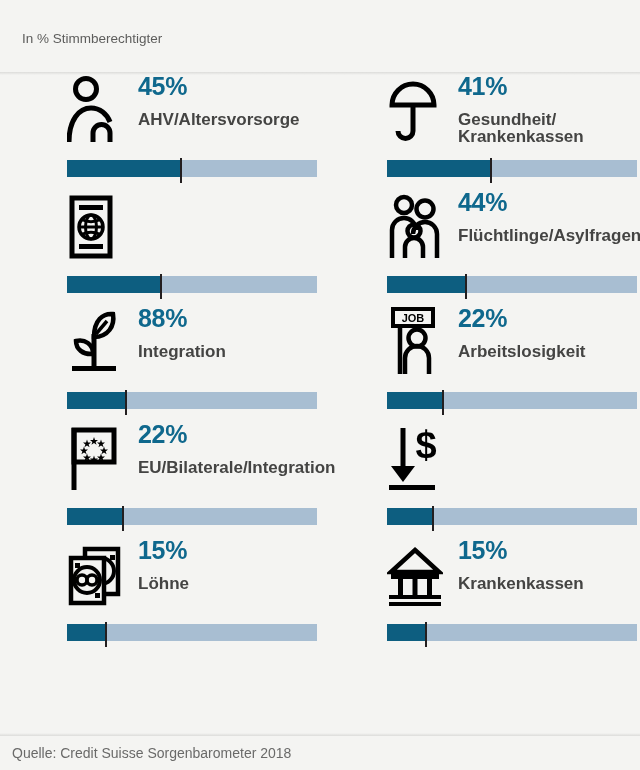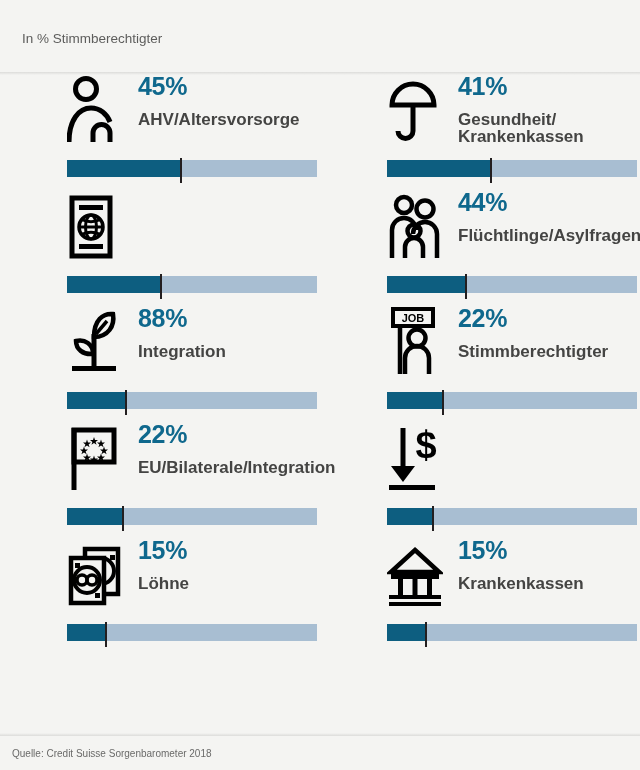--- a/index.html
+++ b/index.html
@@ -155,21 +155,21 @@
     bottom: 0;
     width: 640px;
     height: 34px;
     background: #f4f4f2;
     display: flex;
     align-items: center;
     padding-left: 12px;
     box-sizing: border-box;
   }
   .source {
-    font-size: 10px;
+    font-size: 14px;
     color: #6a6a69;
     text-align: right;
   }
 </style>
 </head>
 <body>
 
 <div class="infographic">
 
   <div class="header">
@@ -301,21 +301,21 @@
             <svg width="56" height="70" viewBox="0 0 56 70">
               <rect x="6" y="3" width="40" height="17" fill="none" stroke="#000" stroke-width="4"></rect>
               <text x="26" y="16" font-family="Liberation Sans, sans-serif" font-size="11" font-weight="bold" fill="#000" text-anchor="middle">JOB</text>
               <line x1="13" y1="20" x2="13" y2="68" stroke="#000" stroke-width="4.5"></line>
               <circle cx="30" cy="32" r="8.5" fill="none" stroke="#000" stroke-width="4.5"></circle>
               <path d="M18 68 L18 52 A12 12 0 0 1 42 52 L42 68" fill="none" stroke="#000" stroke-width="4.5"></path>
             </svg>
           </div>
           <div class="text-box">
             <div class="pct">22%</div>
-            <div class="label">Stimmberechtigter</div>
+            <div class="label">Arbeitslosigkeit</div>
           </div>
         </div>
         <div class="bar-wrap">
           <div class="bar-track"></div>
           <div class="bar-fill" style="width:55px"></div>
           <div class="bar-tick" style="left:55px"></div>
         </div>
       </div>
     </div>
 

